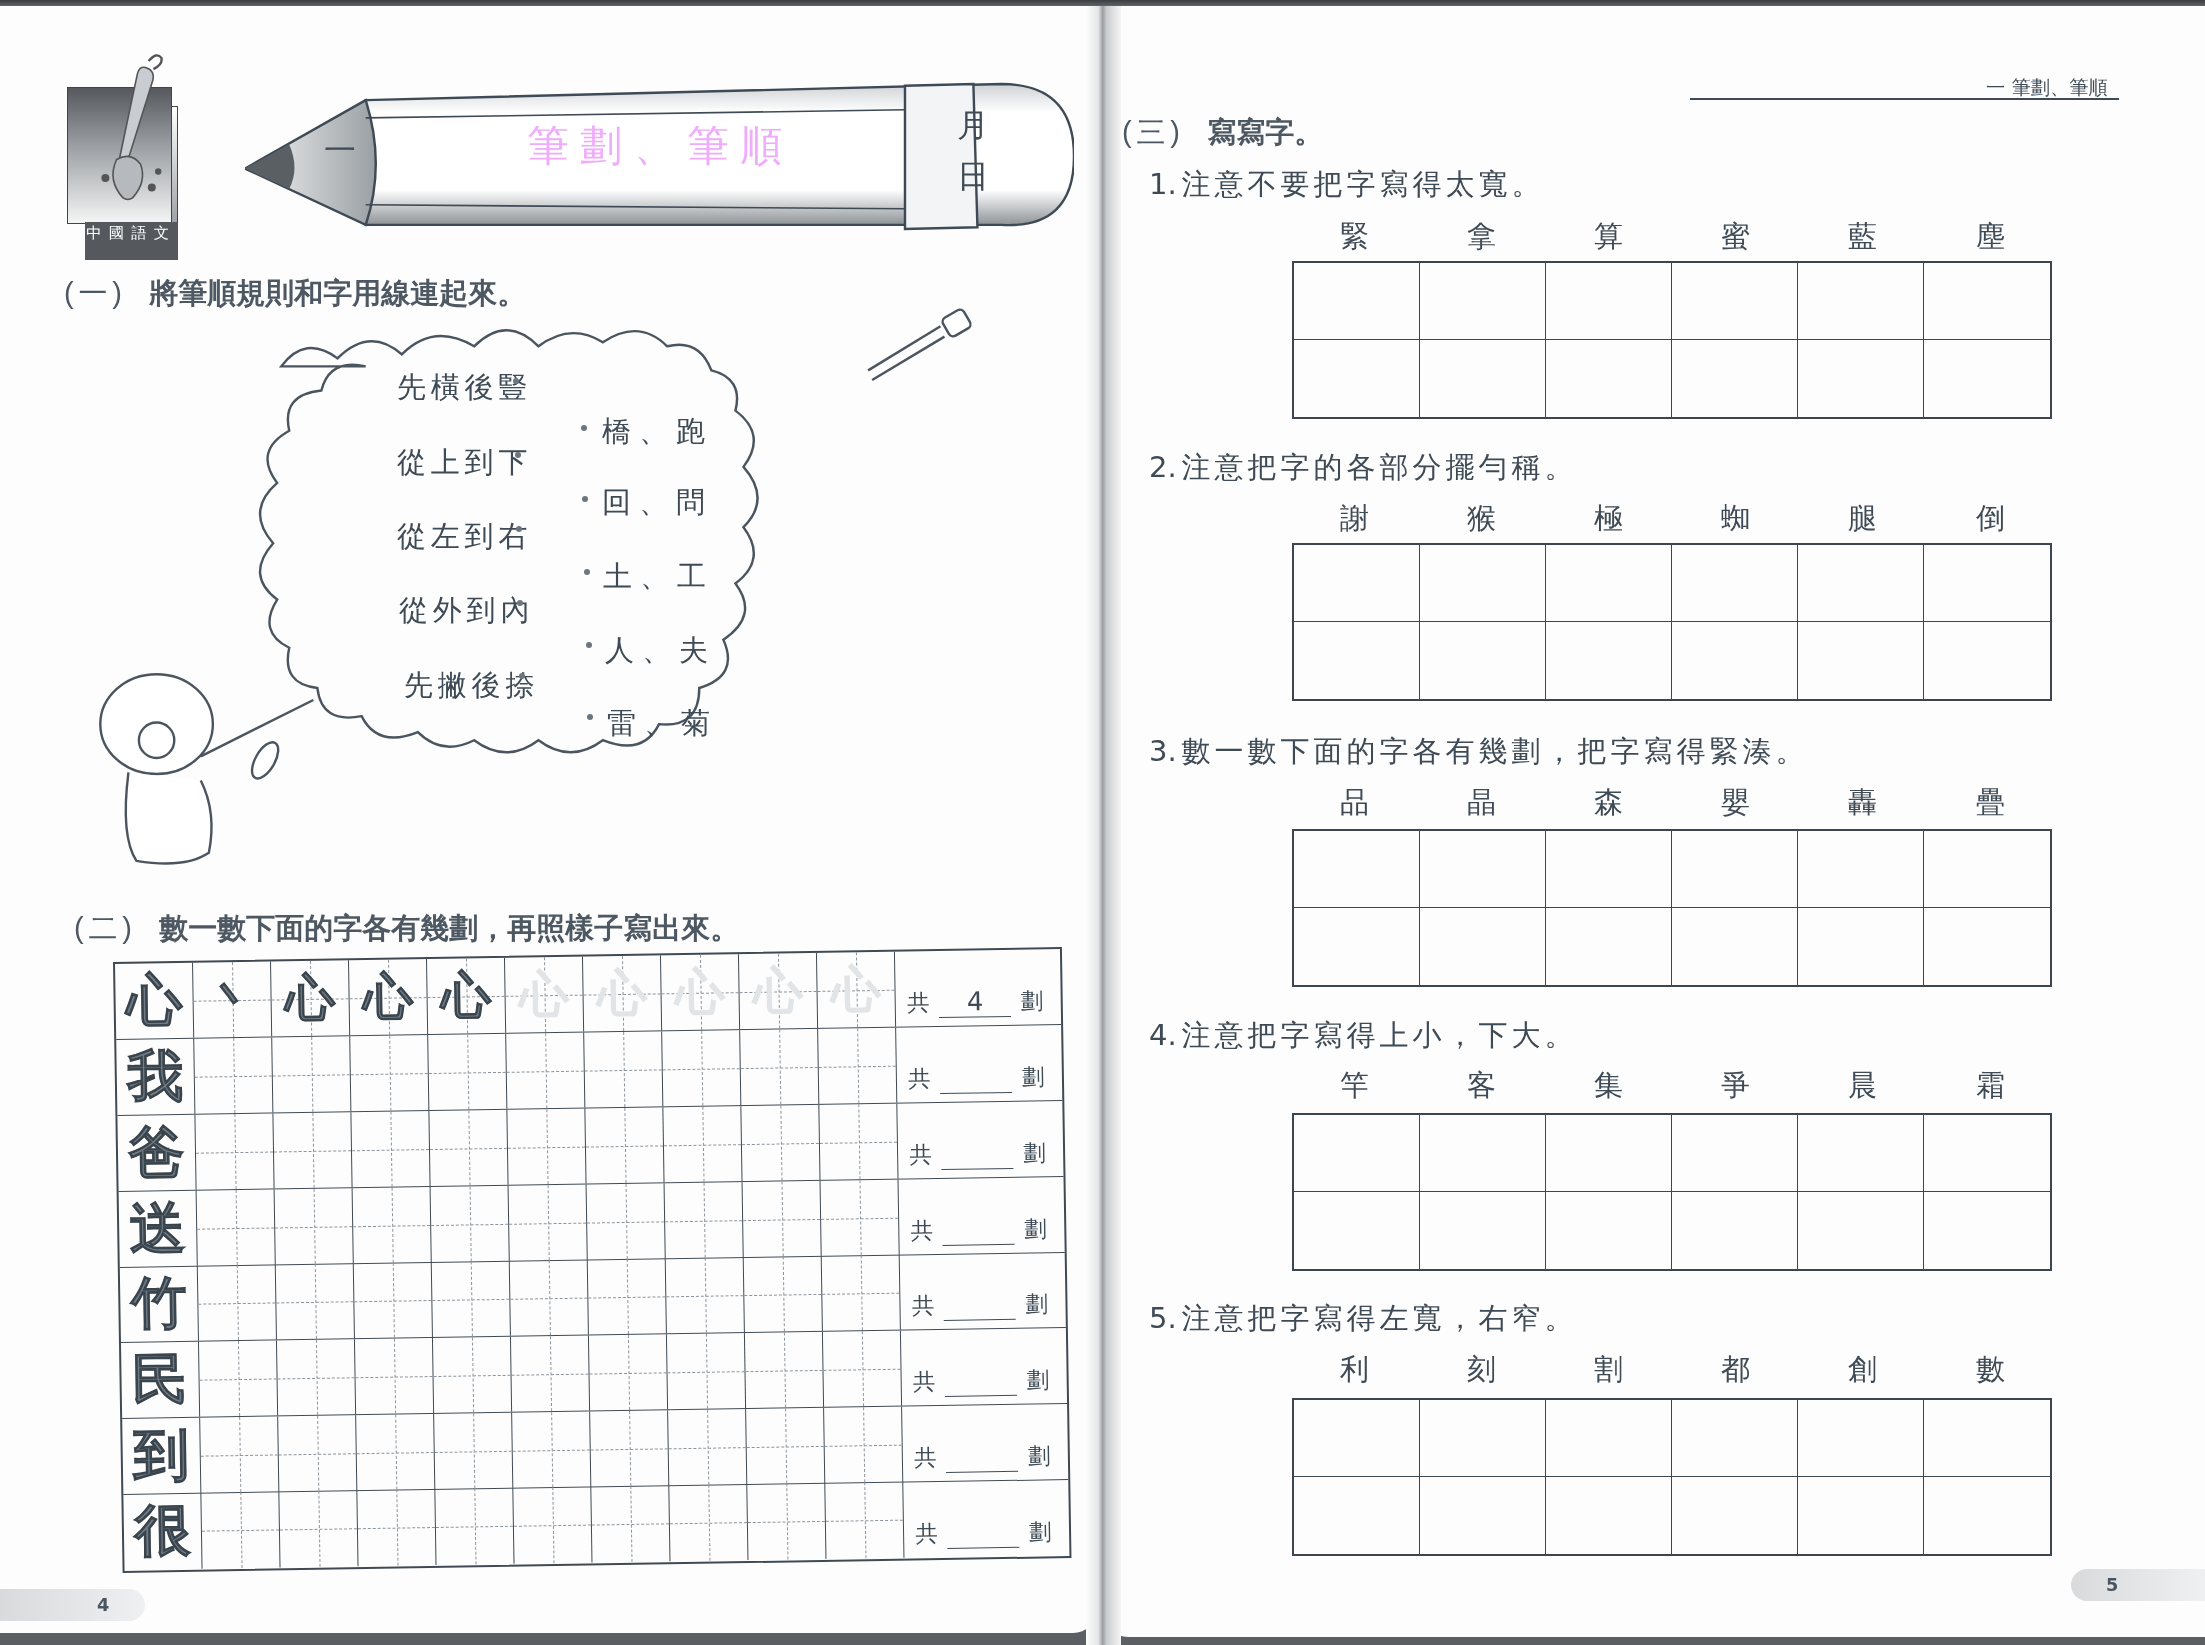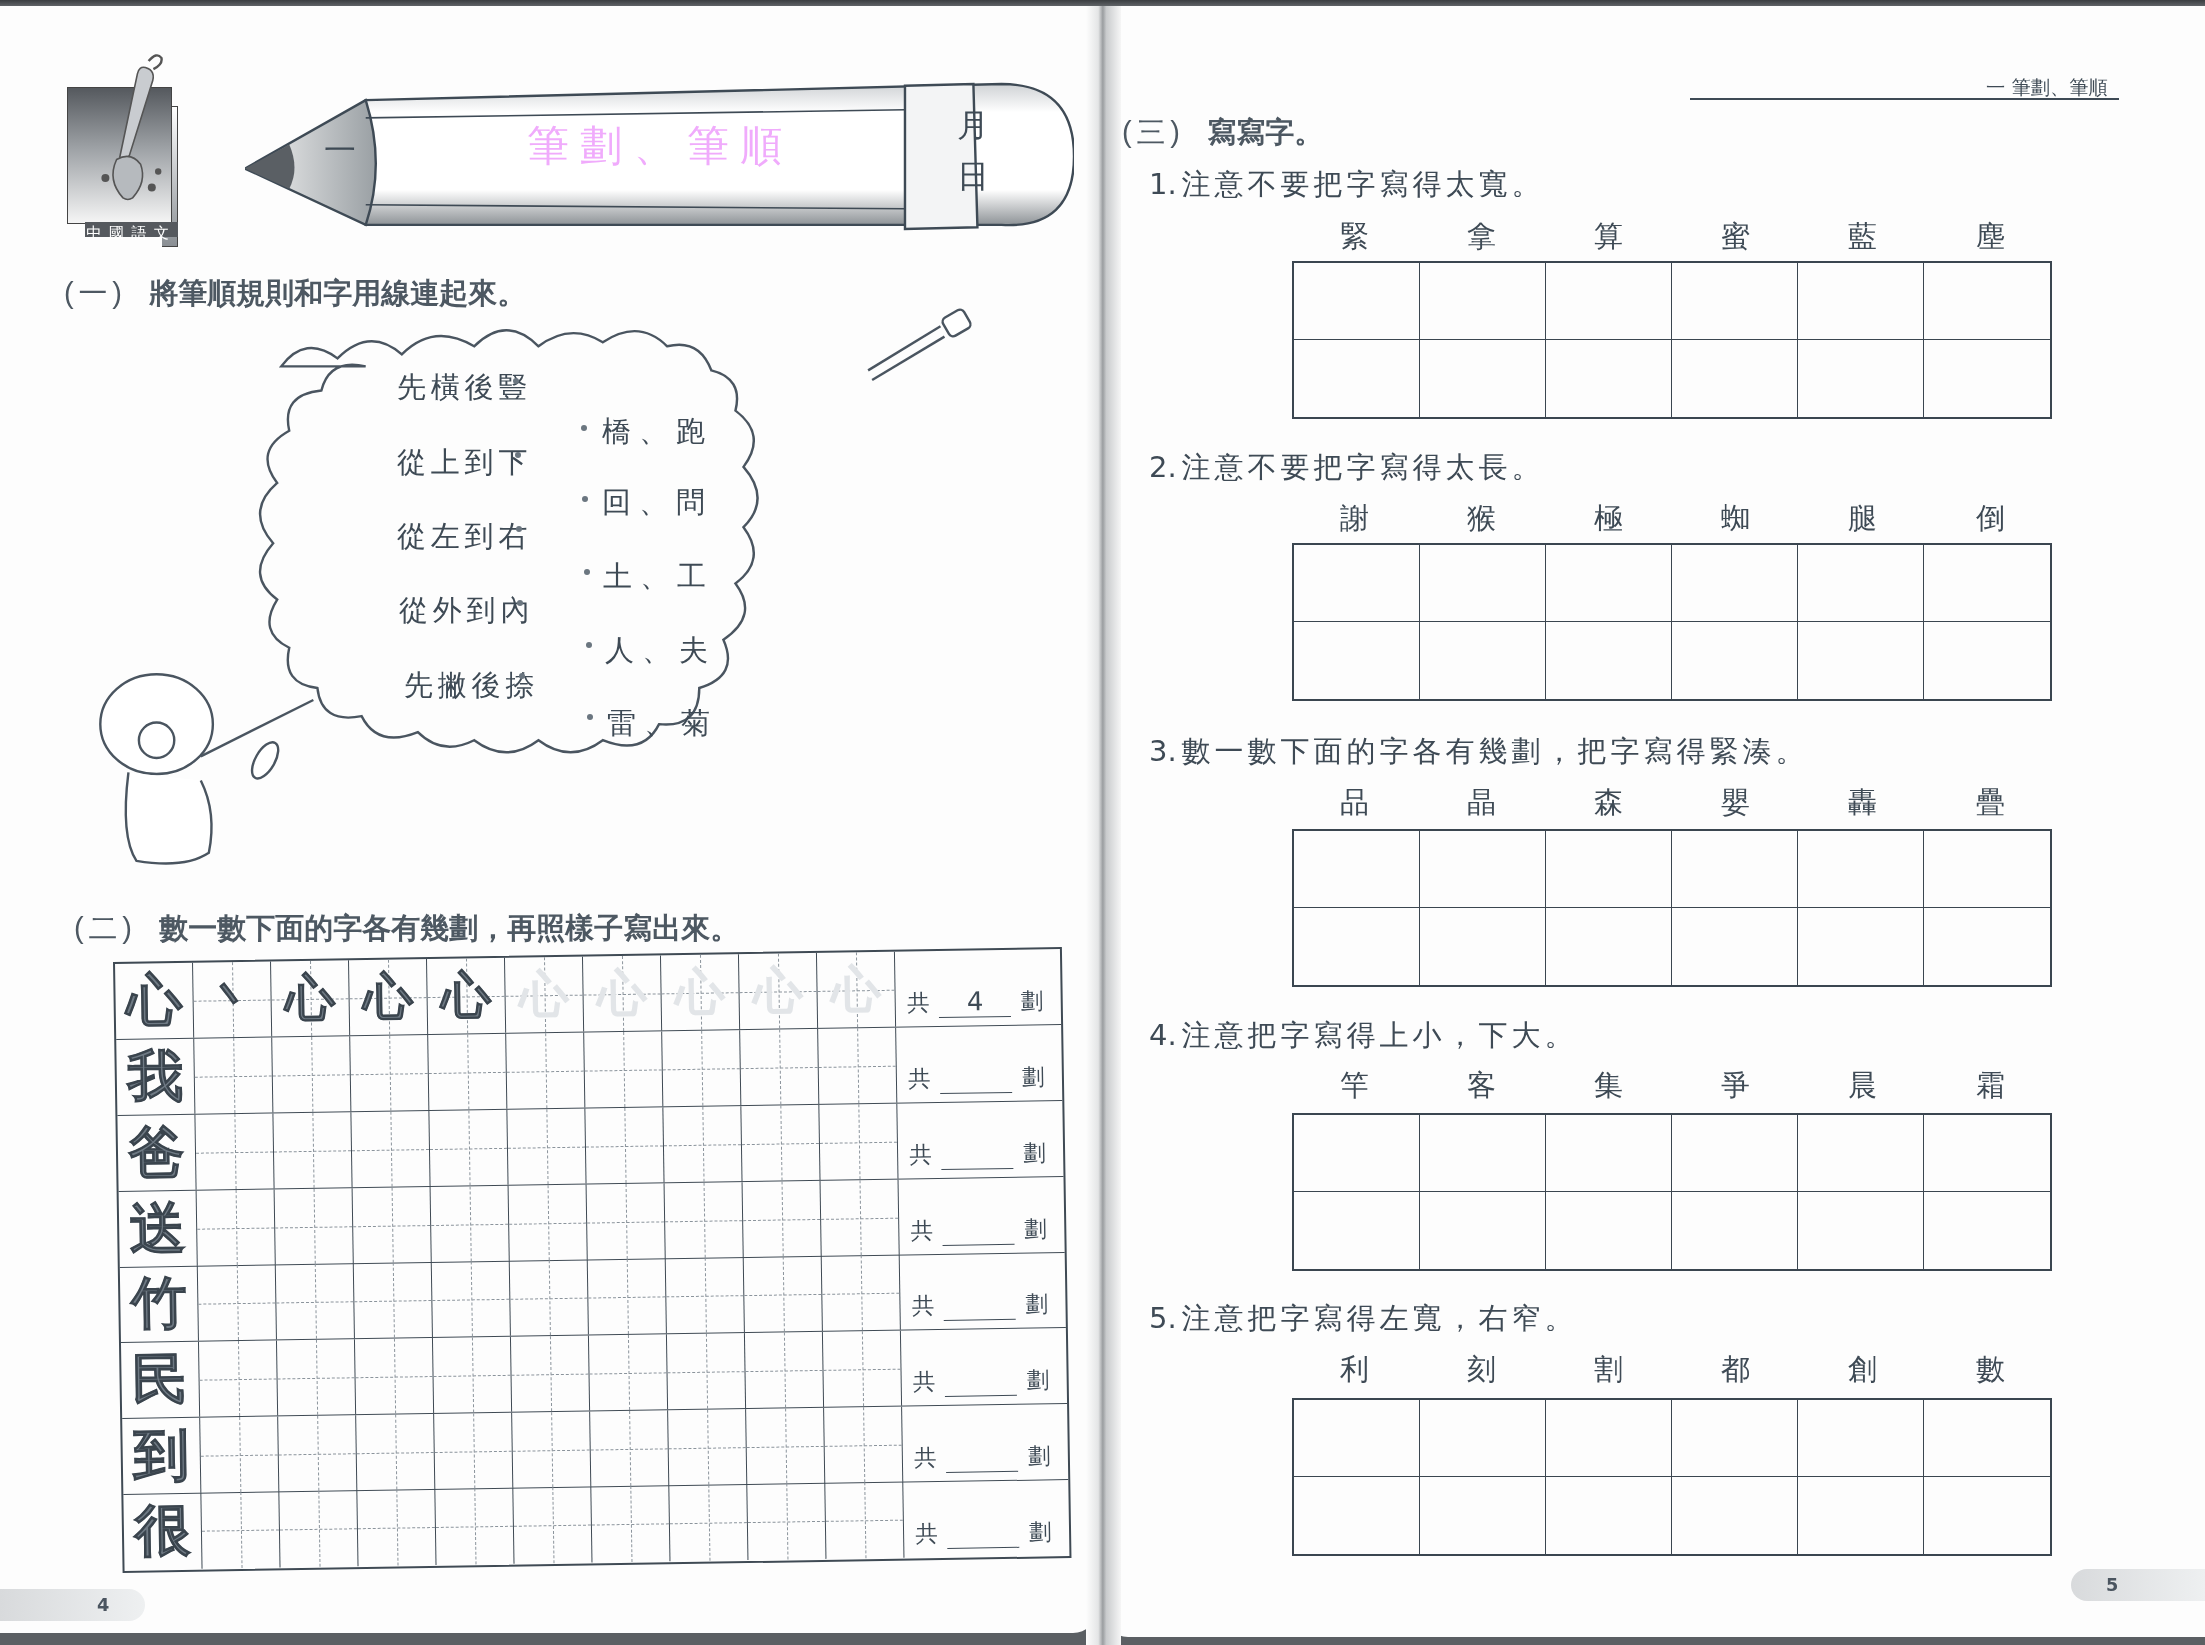--- a/index.html
+++ b/index.html
@@ -13,21 +13,21 @@
   .page.right { left: 1104px; width: 1101px; height: 1631px; border-bottom-left-radius: 24px; }
   .gutter { position: absolute; left: 1086px; top: 6.4px; width: 35px; height: 1639px;
     background: linear-gradient(90deg, #fdfdfd 0%, #e4e5e6 35%, #9a9da0 48%, #c9cbcd 58%, #f6f6f6 100%); }
 
   
   .logo { position: absolute; left: 67px; top: 79px; width: 161px; height: 169px; }
   .logo .frame-back { position: absolute; left: 95px; top: 26.6px; width: 16px; height: 141px; background: linear-gradient(#ffffff, #8a8f94); border: 1.6px solid #444; border-left: none; }
   .logo .frame { position: absolute; left: 0; top: 8px; width: 105px; height: 137px; border: 1.6px solid #444;
     background: linear-gradient(180deg, #55595e 0%, #9ea2a6 45%, #f5f5f5 100%); }
   .logo .brush { position: absolute; left: 32px; top: -28px; width: 64px; height: 161px; }
-  .logo .caption { position: absolute; left: 17.7px; top: 143px; width: 93px; height: 15px; background: #55595e;
+  .logo .caption { position: absolute; left: 17.7px; top: 143px; width: 93px; height: 38px; background: #55595e;
     color: #fff; font-size: 15.3px; letter-spacing: 7.2px; text-align: center; line-height: 22.5px; }
 
   .pencil { position: absolute; left: 245px; top: 76px; width: 829px; height: 161px; }
   .pencil .title { position: absolute; left: 282px; top: 42px; font-size: 42px; letter-spacing: 11.3px; color: #f0abfc; }
   .pencil .num { position: absolute; left: 79px; top: 53px; font-size: 32px; color: #3e4a55; }
   .pencil .month { position: absolute; left: 712px; top: 28px; font-size: 32px; }
   .pencil .day { position: absolute; left: 712px; top: 79px; font-size: 32px; }
 
   .section-heading { position: absolute; font-family: Liberation Sans, sans-serif; font-weight: bold; color: #4d5862; font-size: 29px; }
   .section-heading .paren { font-weight: normal; margin-right: 22.5px; letter-spacing: 4.8px; }
@@ -357,21 +357,21 @@
       <div></div>
       <div></div>
     <div></div>
       <div></div>
       <div></div>
       <div></div>
       <div></div>
       <div></div>
   </div>
 
-  <div class="task-title" style="top:448px;"><span class="tnum">2.</span><span>注意不要把字寫得太長。</span></div>
+  <div class="task-title" style="top:448px;"><span class="tnum">2.</span><span>注意把字的各部分擺勻稱。</span></div>
   <div class="char-row" style="top:499px;">
     <span style="left:0;">謝</span>
     <span style="left:127px;">猴</span>
     <span style="left:254px;">極</span>
     <span style="left:381px;">蜘</span>
     <span style="left:508px;">腿</span>
     <span style="left:636px;">倒</span>
   </div>
   <div class="grid-box" style="top:543px;">
     <div></div>

